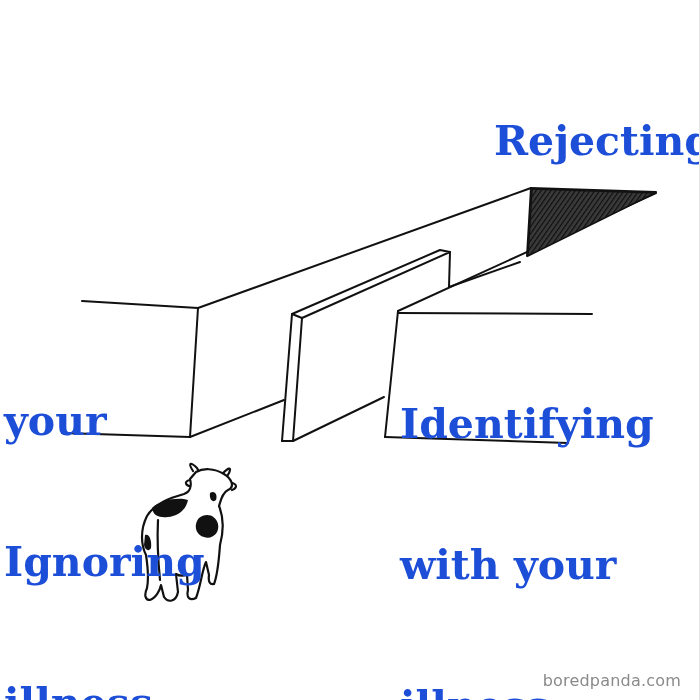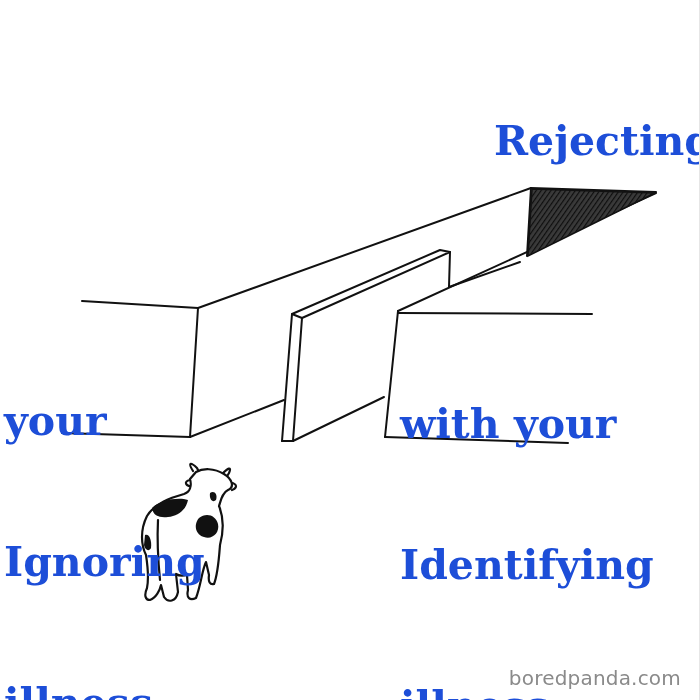--- a/index.html
+++ b/index.html
@@ -44,21 +44,21 @@
     }
     .label-right {
       left: 400px;
       top: 307px;
     }
     .watermark {
       position: absolute;
       right: 18px;
       bottom: 10px;
       font-family: "DejaVu Sans", "Liberation Sans", sans-serif;
-      font-size: 20px;
+      font-size: 16px;
       color: #8a8a8a;
       letter-spacing: 0.2px;
     }
   </style>
 </head>
 <body>
 
 <div class="canvas">
 
   <svg class="drawing" viewBox="0 0 700 700" xmlns="http://www.w3.org/2000/svg">
@@ -151,19 +151,19 @@
     <span>Rejecting</span>
   </div>
 
   <div class="label label-left">
     <span>your</span>
     <span>Ignoring</span>
     <span>illness</span>
   </div>
 
   <div class="label label-right">
+    <span>Identifying</span>
     <span>with your</span>
-    <span>Identifying</span>
     <span>illness</span>
   </div>
 
   <div class="watermark">boredpanda.com</div>
 </div>
 
 </body></html>

